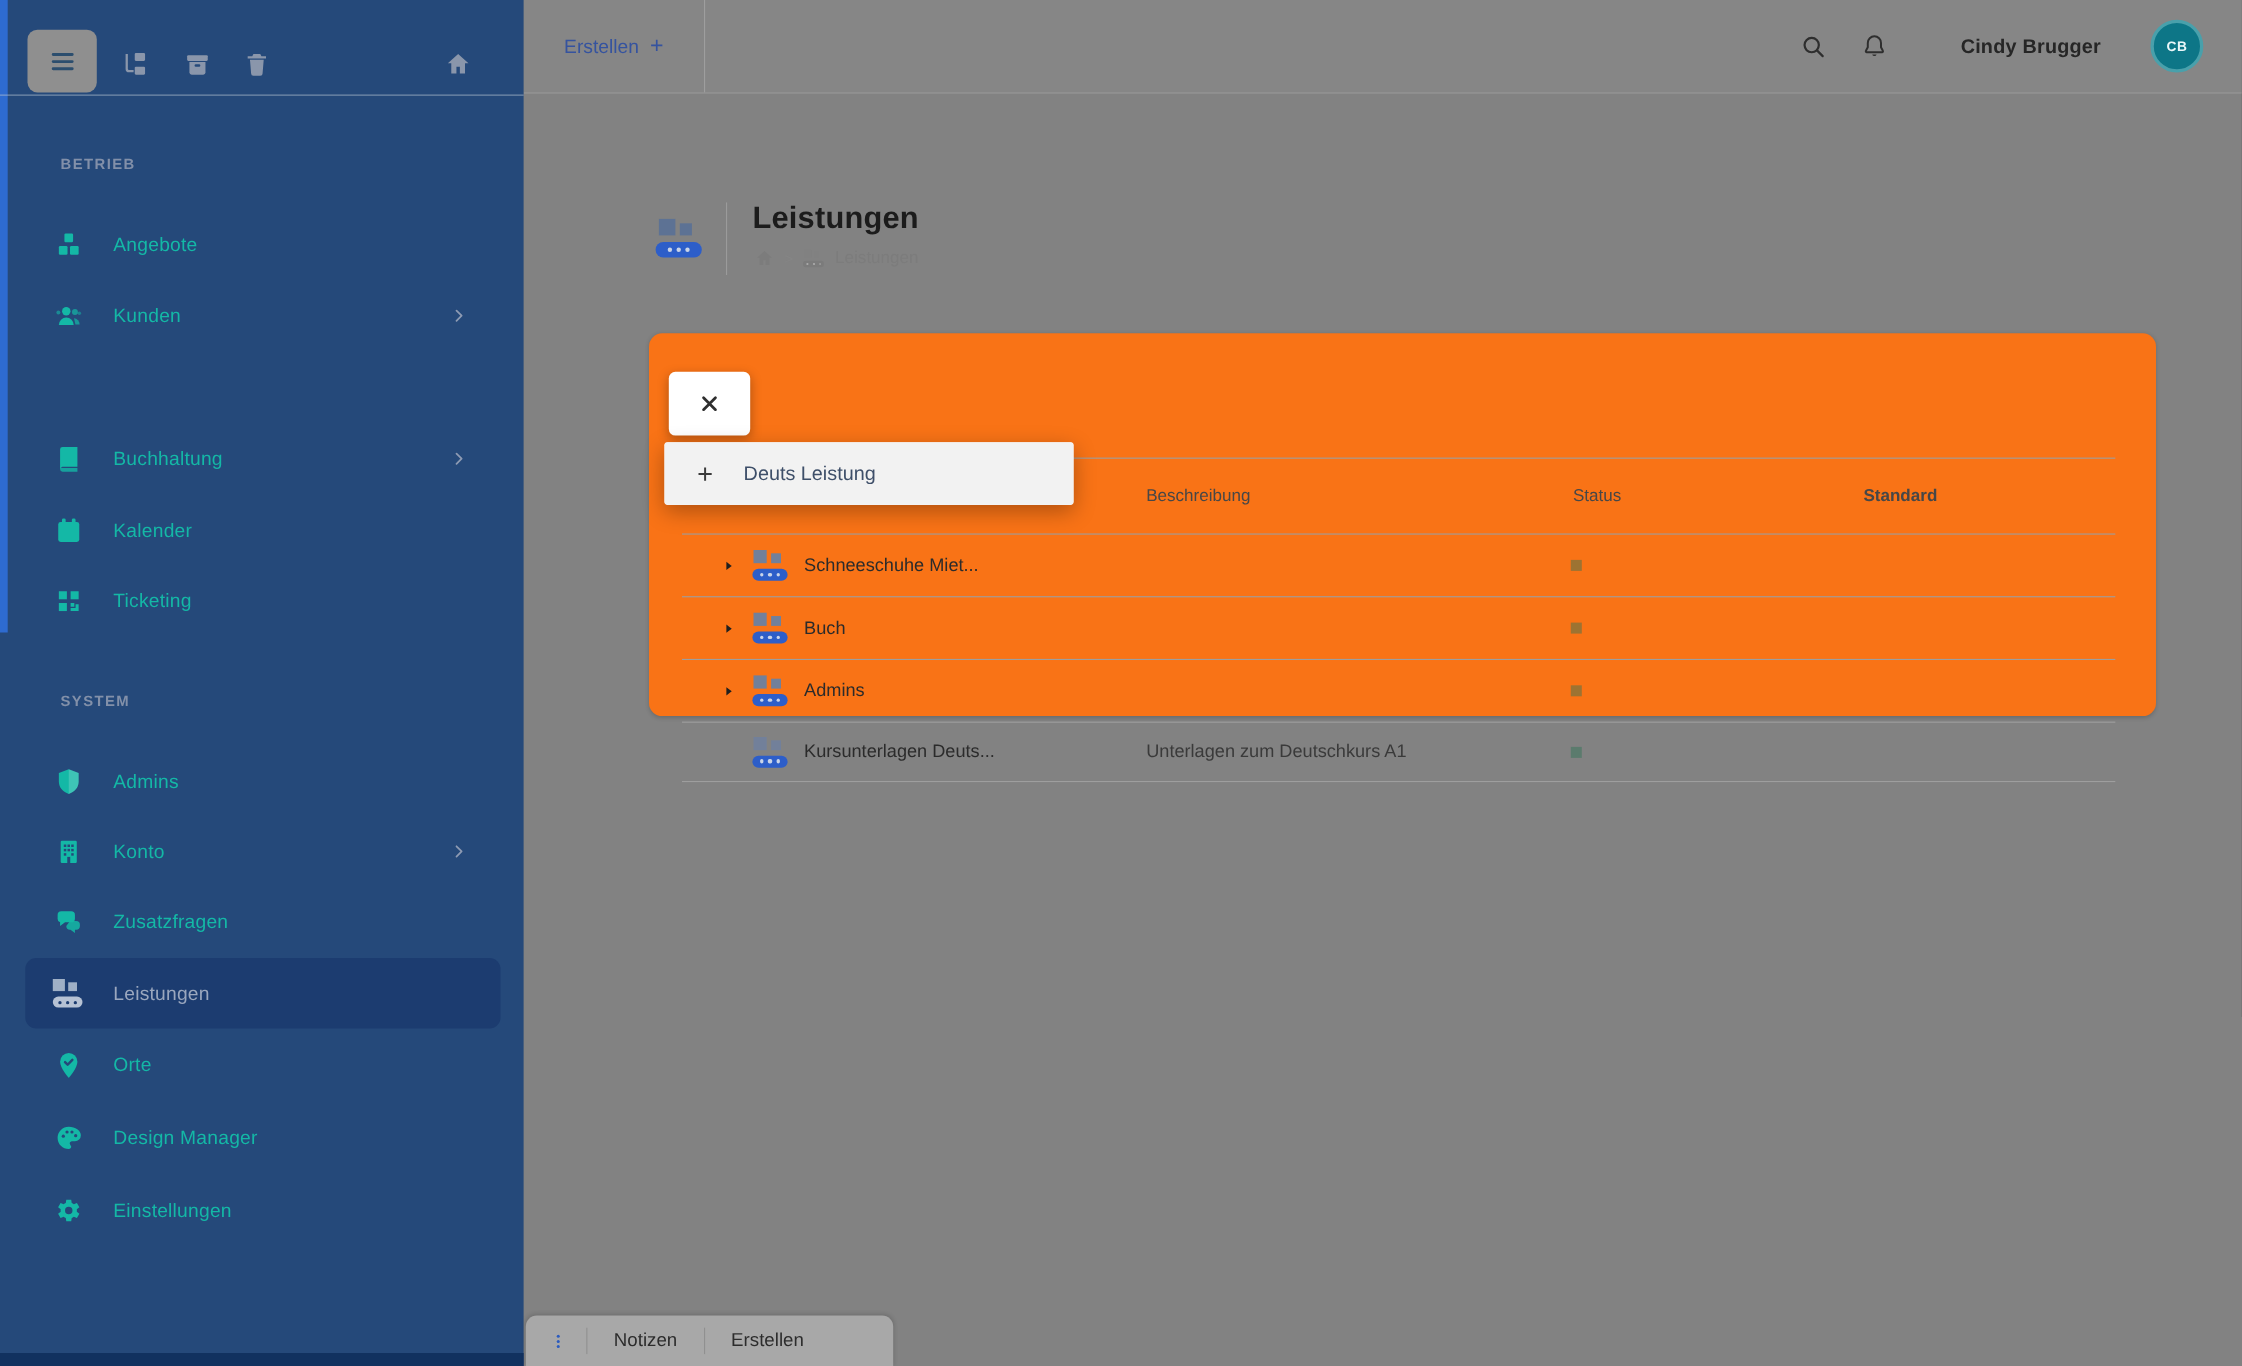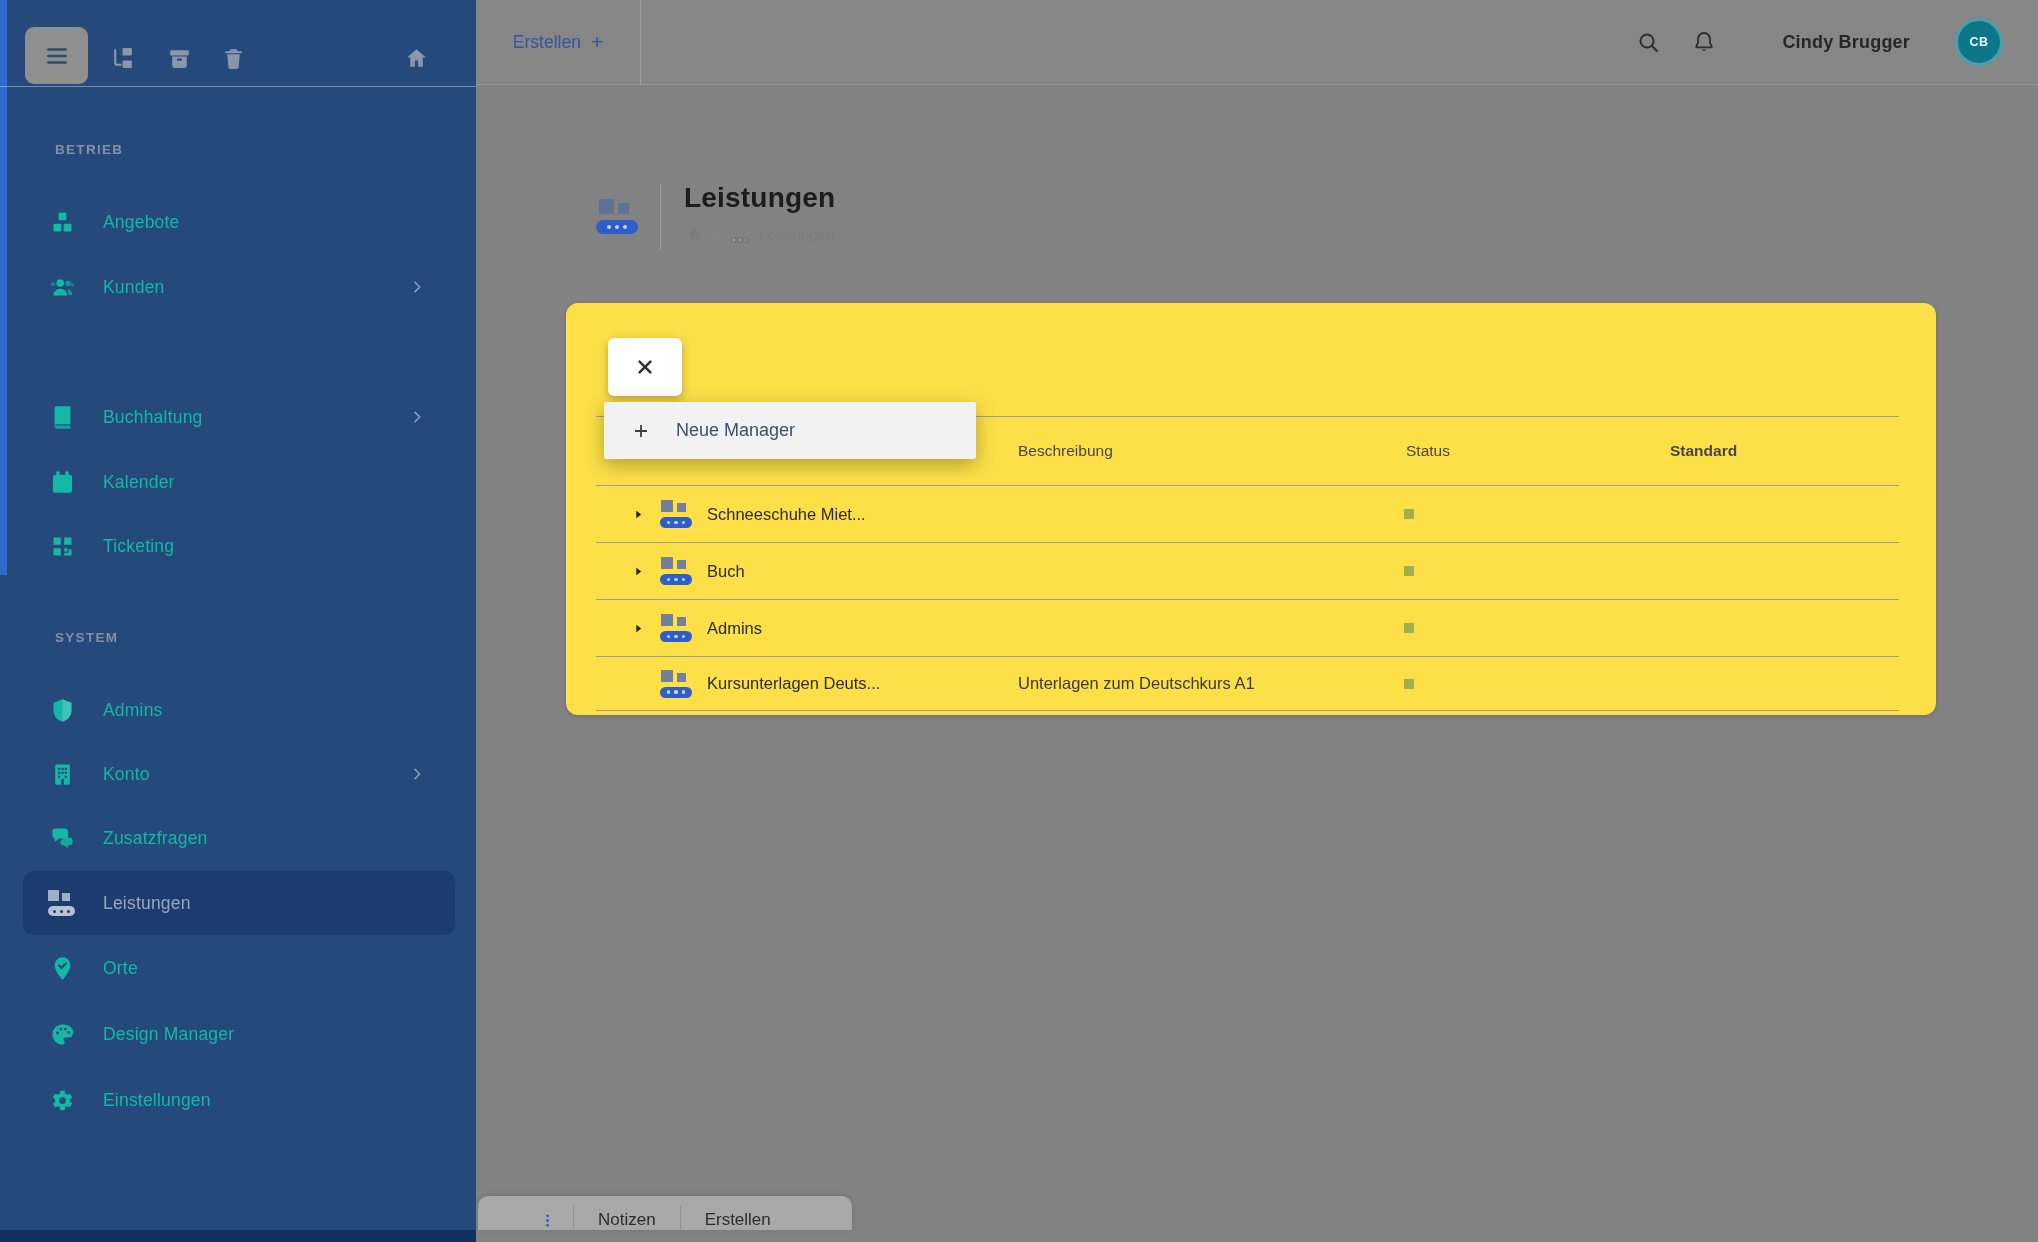--- a/index.html
+++ b/index.html
@@ -46,21 +46,21 @@
   .conv .belt{position:absolute;display:flex;align-items:center;justify-content:center;gap:4px;}
   .conv .belt i{border-radius:50%;}
   .head-divider{position:absolute;left:660px;top:184px;width:1px;height:66px;background:#9b9b9b;}
   .page-title{position:absolute;left:684px;top:182px;font-size:28px;font-weight:700;color:#1c1c1c;letter-spacing:.2px;}
   .breadcrumb{position:absolute;left:686px;top:226px;display:flex;align-items:center;gap:9px;color:#7c7c7c;}
   .breadcrumb svg{width:18px;height:18px;}
   .bc-sep{font-size:14px;color:#858585;}
   .bc-text{font-size:15.5px;color:#7c7c7c;}
 
   
-  .card{position:absolute;left:566px;top:303px;width:1370px;height:412px;background:#fde047;border-radius:12px;
+  .card{position:absolute;left:590px;top:303px;width:1370px;height:348px;background:#f97316;border-radius:12px;
         box-shadow:0 1px 4px rgba(0,0,0,.18);}
   .table{position:absolute;left:30px;top:113px;width:1303px;border-top:1px solid #9e9e9e;}
   .t-head{display:grid;grid-template-columns:407px 385px 260px 251px;height:68px;align-items:center;
           border-bottom:1px solid #9e9e9e;color:#474747;font-size:15.5px;font-weight:500;}
   .t-head .h-desc{padding-left:15px;}
   .t-head .h-status{padding-left:18px;}
   .t-head .h-standard{padding-left:22px;font-weight:bold;}
   .t-row{display:grid;grid-template-columns:407px 385px 260px 251px;height:56px;align-items:center;
          border-bottom:1px solid #9e9e9e;}
   .cell-name{display:flex;align-items:center;padding-left:36px;}
@@ -80,23 +80,23 @@
   .pop-close svg{width:20px;height:20px;}
   .pop-menu{position:absolute;left:0;top:70px;width:372px;background:#fff;border-radius:3px;
             box-shadow:0 6px 20px rgba(0,0,0,.30);overflow:hidden;}
   .pop-item{height:57px;display:flex;align-items:center;padding-left:28px;box-sizing:border-box;color:#3e4f69;}
   .pop-item.hover{background:#f2f2f2;}
   .pop-plus{color:#3b3b3b;margin-right:26px;}
   .pop-plus svg{width:18px;height:18px;}
   .pop-label{font-size:18px;font-weight:500;}
 
   
-  .bottombar{position:absolute;left:478px;top:1196px;width:334px;height:34px;background:#a8a8a8;
+  .bottombar{position:absolute;left:478px;top:1196px;width:334px;height:46px;background:#a8a8a8;
              border-radius:10px 10px 0 0;box-shadow:0 -1px 4px rgba(0,0,0,.15);
-             display:flex;align-items:flex-end;z-index:20;padding-left:40px;}
+             display:flex;align-items:center;z-index:20;}
   .bb-kebab{margin-left:22px;color:#2b5bbf;}
   .bb-kebab svg{width:15px;height:19px;}
   .bb-div{width:1px;height:24px;background:#909090;margin:0 0 0 18px;}
   .bb-tab{font-size:17px;font-weight:500;color:#2c2c2c;padding:0 24px;}
 </style>
 </head>
 <body>
 
 <div class="screen">
 
@@ -487,18 +487,18 @@
       </span>
     </div>
     <div class="pop-menu">
       <div class="pop-item hover">
         <span class="pop-plus">
           <svg viewBox="0 0 24 24" fill="currentColor">
               <path d="M10.8 4h2.4v16h-2.4z"></path>
               <path d="M4 10.8h16v2.4H4z"></path>
             </svg>
         </span>
-        <span class="pop-label">Neue Manager</span>
+        <span class="pop-label">Deuts Leistung</span>
       </div>
     </div>
   </div>
 
 </div>
 
 </body></html>

